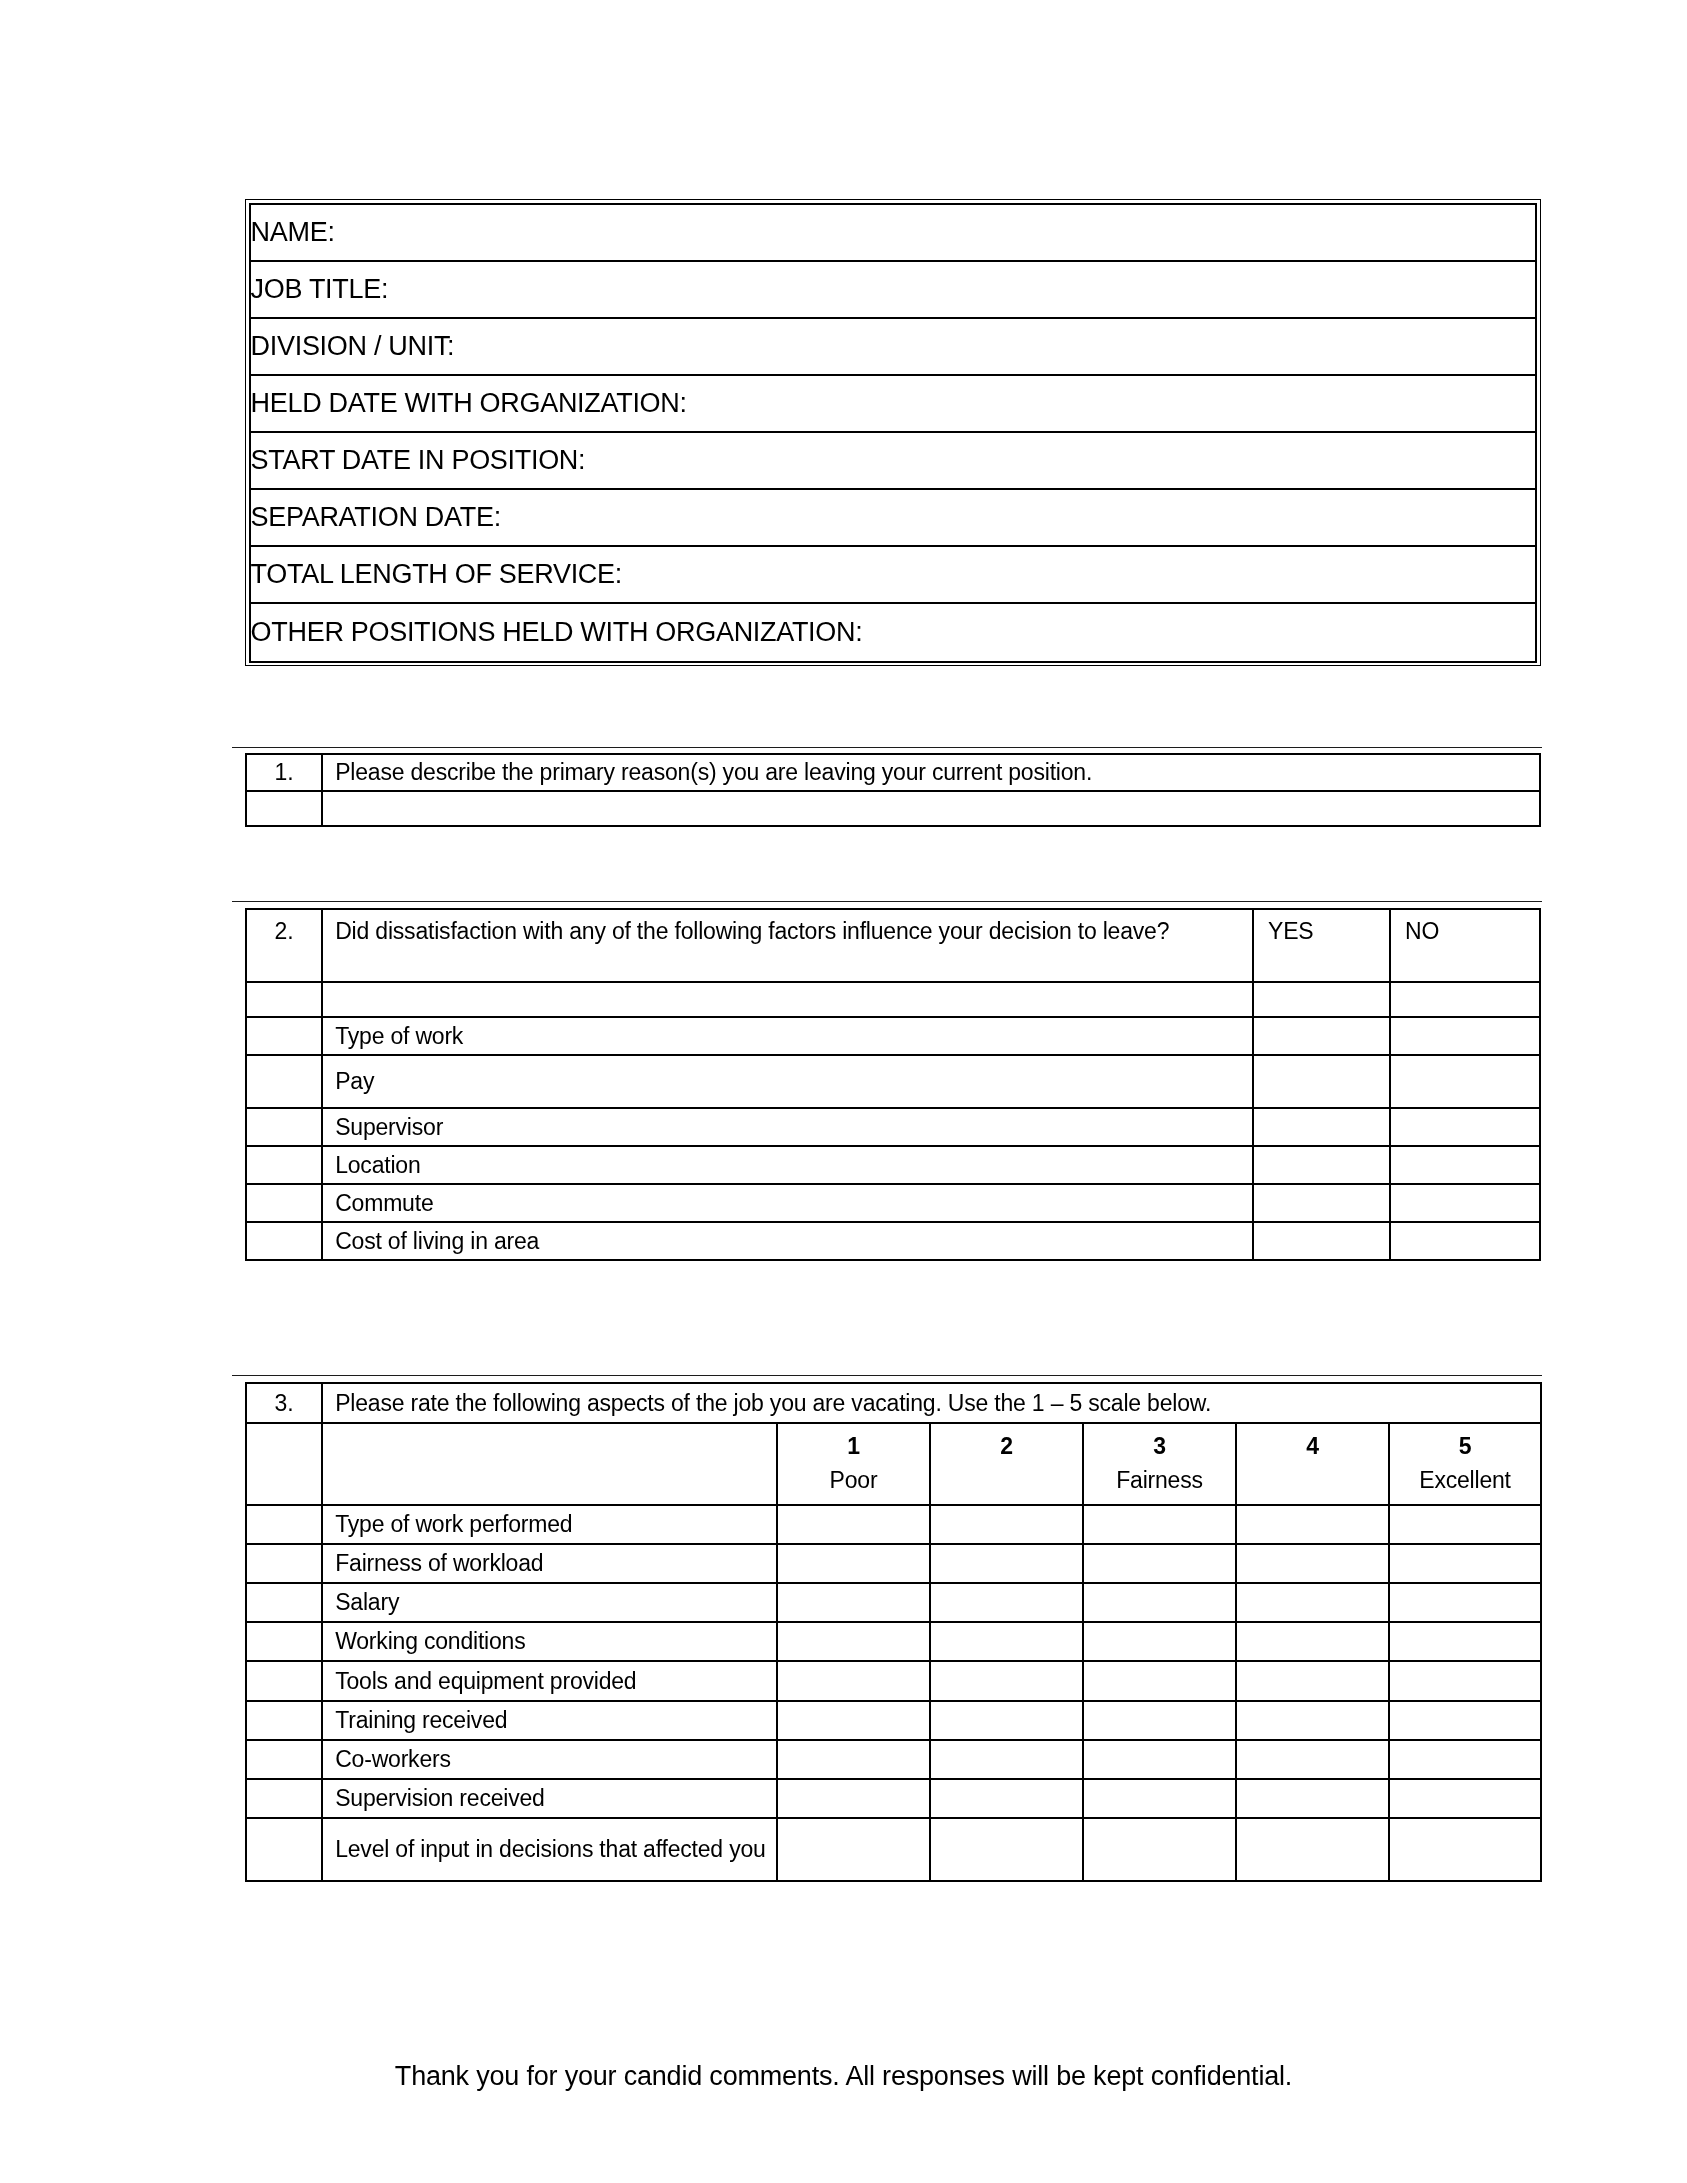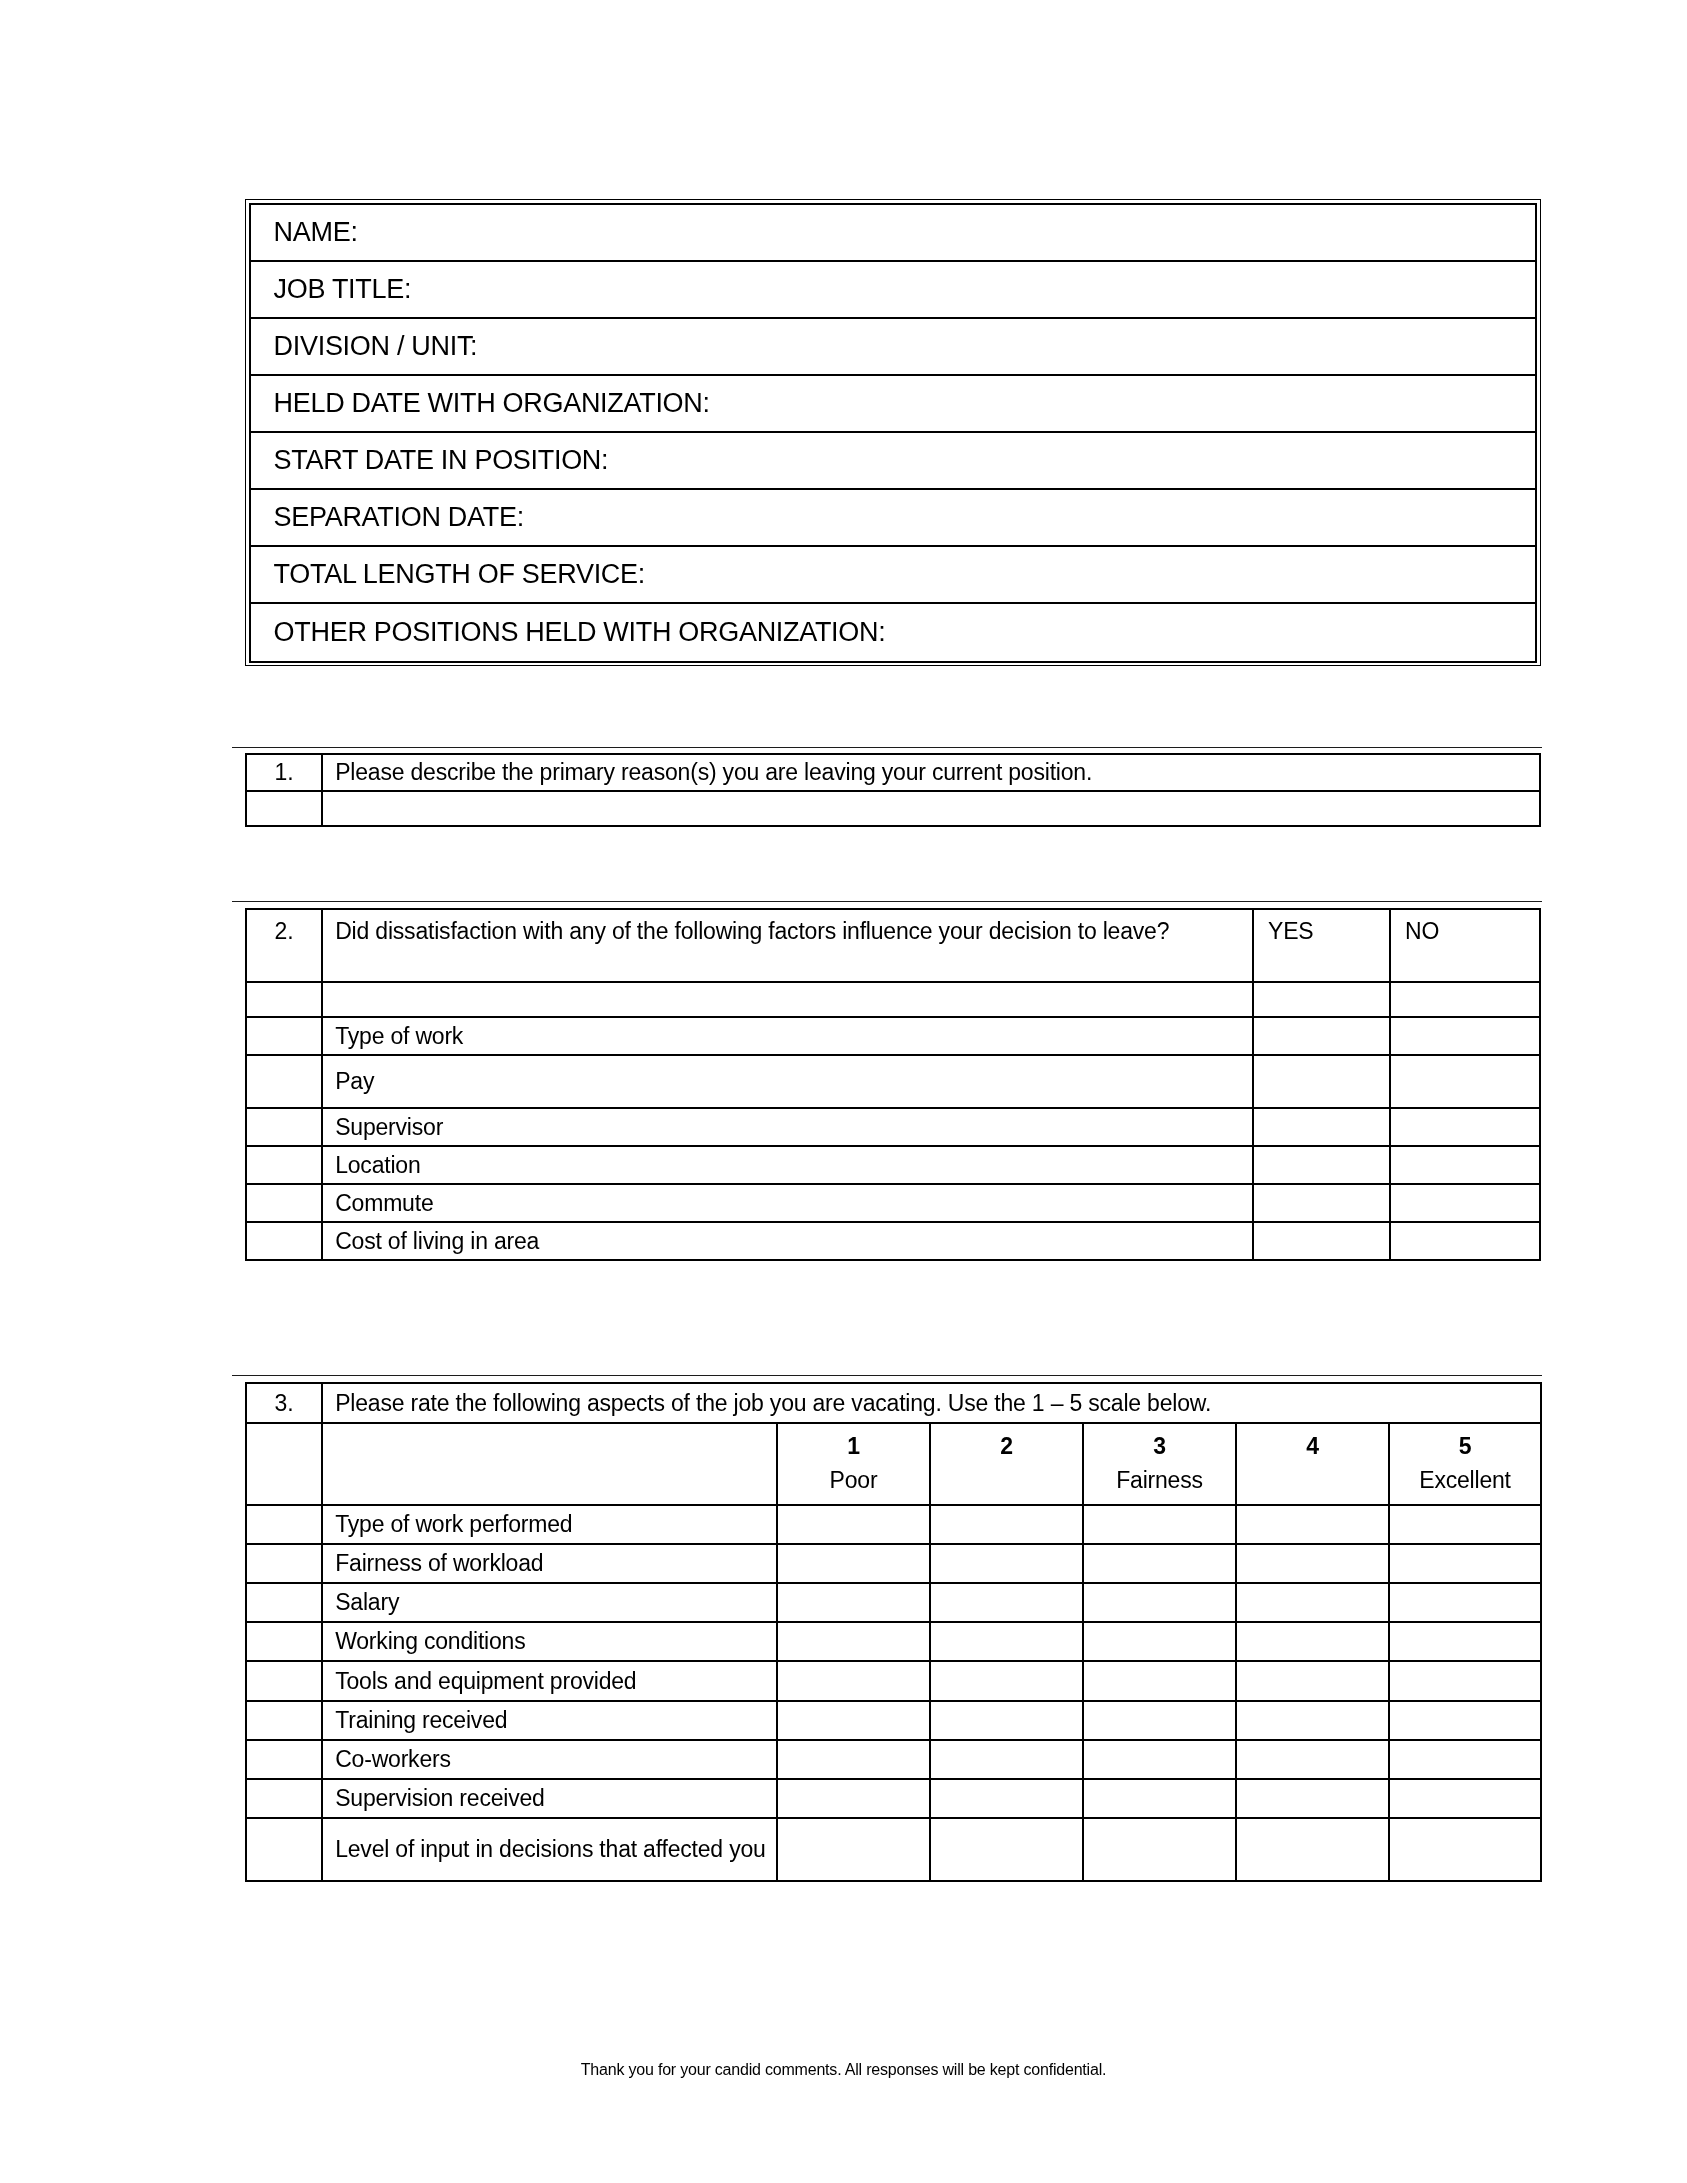--- a/index.html
+++ b/index.html
@@ -9,21 +9,21 @@
 
   
   .info-outer {
     position:absolute; left:245px; top:199px; width:1296px;
     border:1.7px solid #000; padding:2.6px;
   }
   .info-inner { border:2.6px solid #000; }
   .info-row {
     height:57px; border-bottom:2.6px solid #000;
     display:flex; align-items:center;
-    padding-left:23px; font-size:27px; letter-spacing:-0.3px;
+    padding-left:0; font-size:27px; letter-spacing:-0.3px;
   }
   .info-row:last-child { border-bottom:none; }
 
   
   .preline { position:absolute; left:232px; width:1310px; height:0; border-top:1.7px solid #1c1c1c; }
 
   
   table.q {
     position:absolute; left:245px; width:1294px;
     border-collapse:collapse; table-layout:fixed;
@@ -42,21 +42,21 @@
     height:80px; display:flex; flex-direction:column;
     justify-content:space-between; align-items:center;
     padding:8.7px 0 10.5px 0;
   }
   .snum { font-weight:bold; font-size:23px; }
   .slab { font-size:23px; min-height:26px; }
 
   
   .footer {
     position:absolute; left:0; top:2061px; width:1687px;
-    text-align:center; font-size:16px; letter-spacing:-0.2px;
+    text-align:center; font-size:27px; letter-spacing:-0.2px;
   }
 </style>
 </head>
 <body>
 
 <div class="page">
 
   <div class="info-outer">
     <div class="info-inner">
       <div class="info-row">

